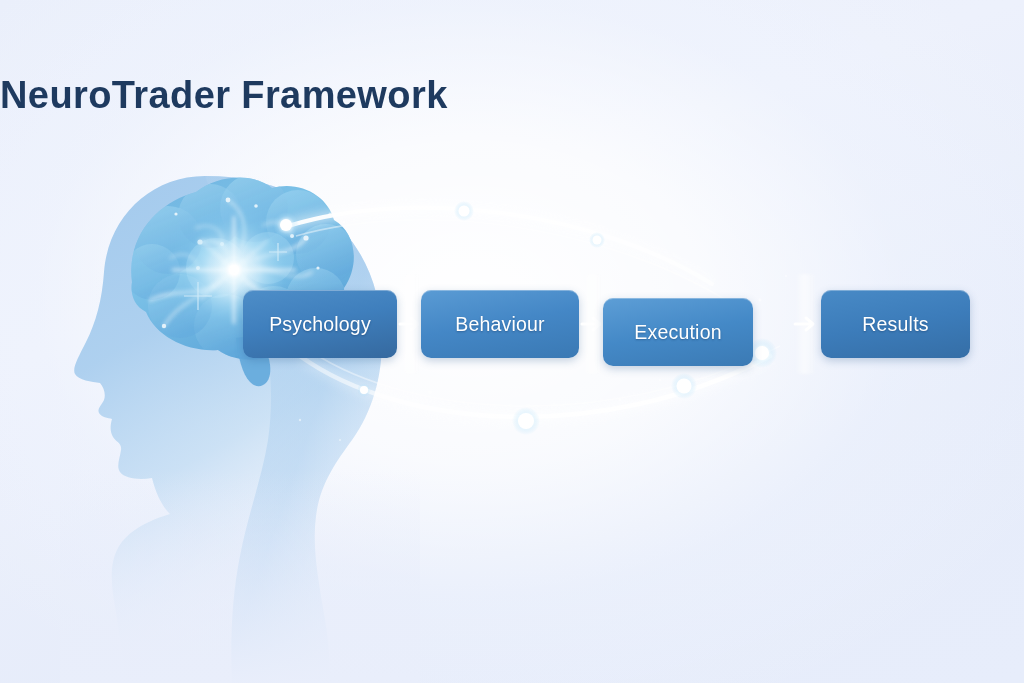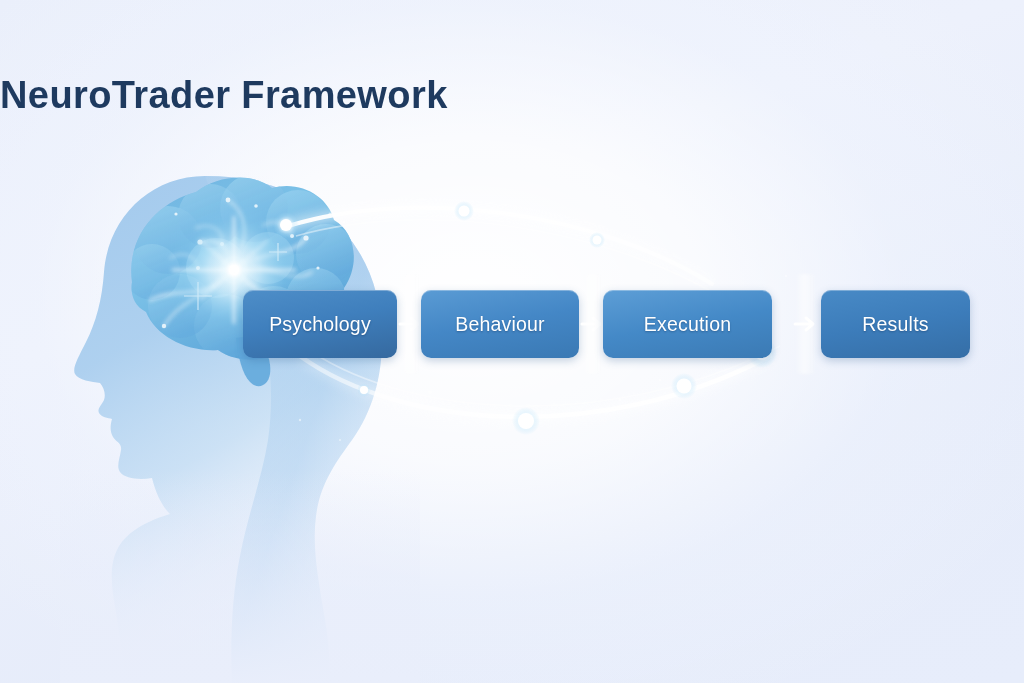--- a/index.html
+++ b/index.html
@@ -54,22 +54,22 @@
     white-space: nowrap;
     box-shadow:
       0 3px 9px rgba(40,85,140,0.26),
       inset 0 1px 0 rgba(255,255,255,0.30);
     text-shadow: 0 1px 2px rgba(20,55,100,0.45);
   }
   .nb0 { left: 243px; width: 154px;
          background: linear-gradient(170deg,#4e8ec8 0%, #3f7fbd 45%, #35699f 100%); }
   .nb1 { left: 421px; width: 158px;
          background: linear-gradient(170deg,#5a9bd4 0%, #4487c6 48%, #3a79b4 100%); }
-  .nb2 { left: 603px; width: 169px;
-         background: linear-gradient(170deg,#5d9ed6 0%, #4489c7 50%, #3b7ab4 100%); }
+  .nb2 { left: 603px; width: 150px;
+         background: linear-gradient(170deg,#5d9ed6 0%, #4489c7 50%, #3b7ab4 100%); margin-top: 8px; }
   .nb3 { left: 821px; width: 149px;
          background: linear-gradient(170deg,#488ac6 0%, #3c7cba 50%, #356ea6 100%); }
 
   .arrow {
     position: absolute;
     top: 50%;
     transform: translateY(-50%);
     width: 30px;
     height: 22px;
   }

